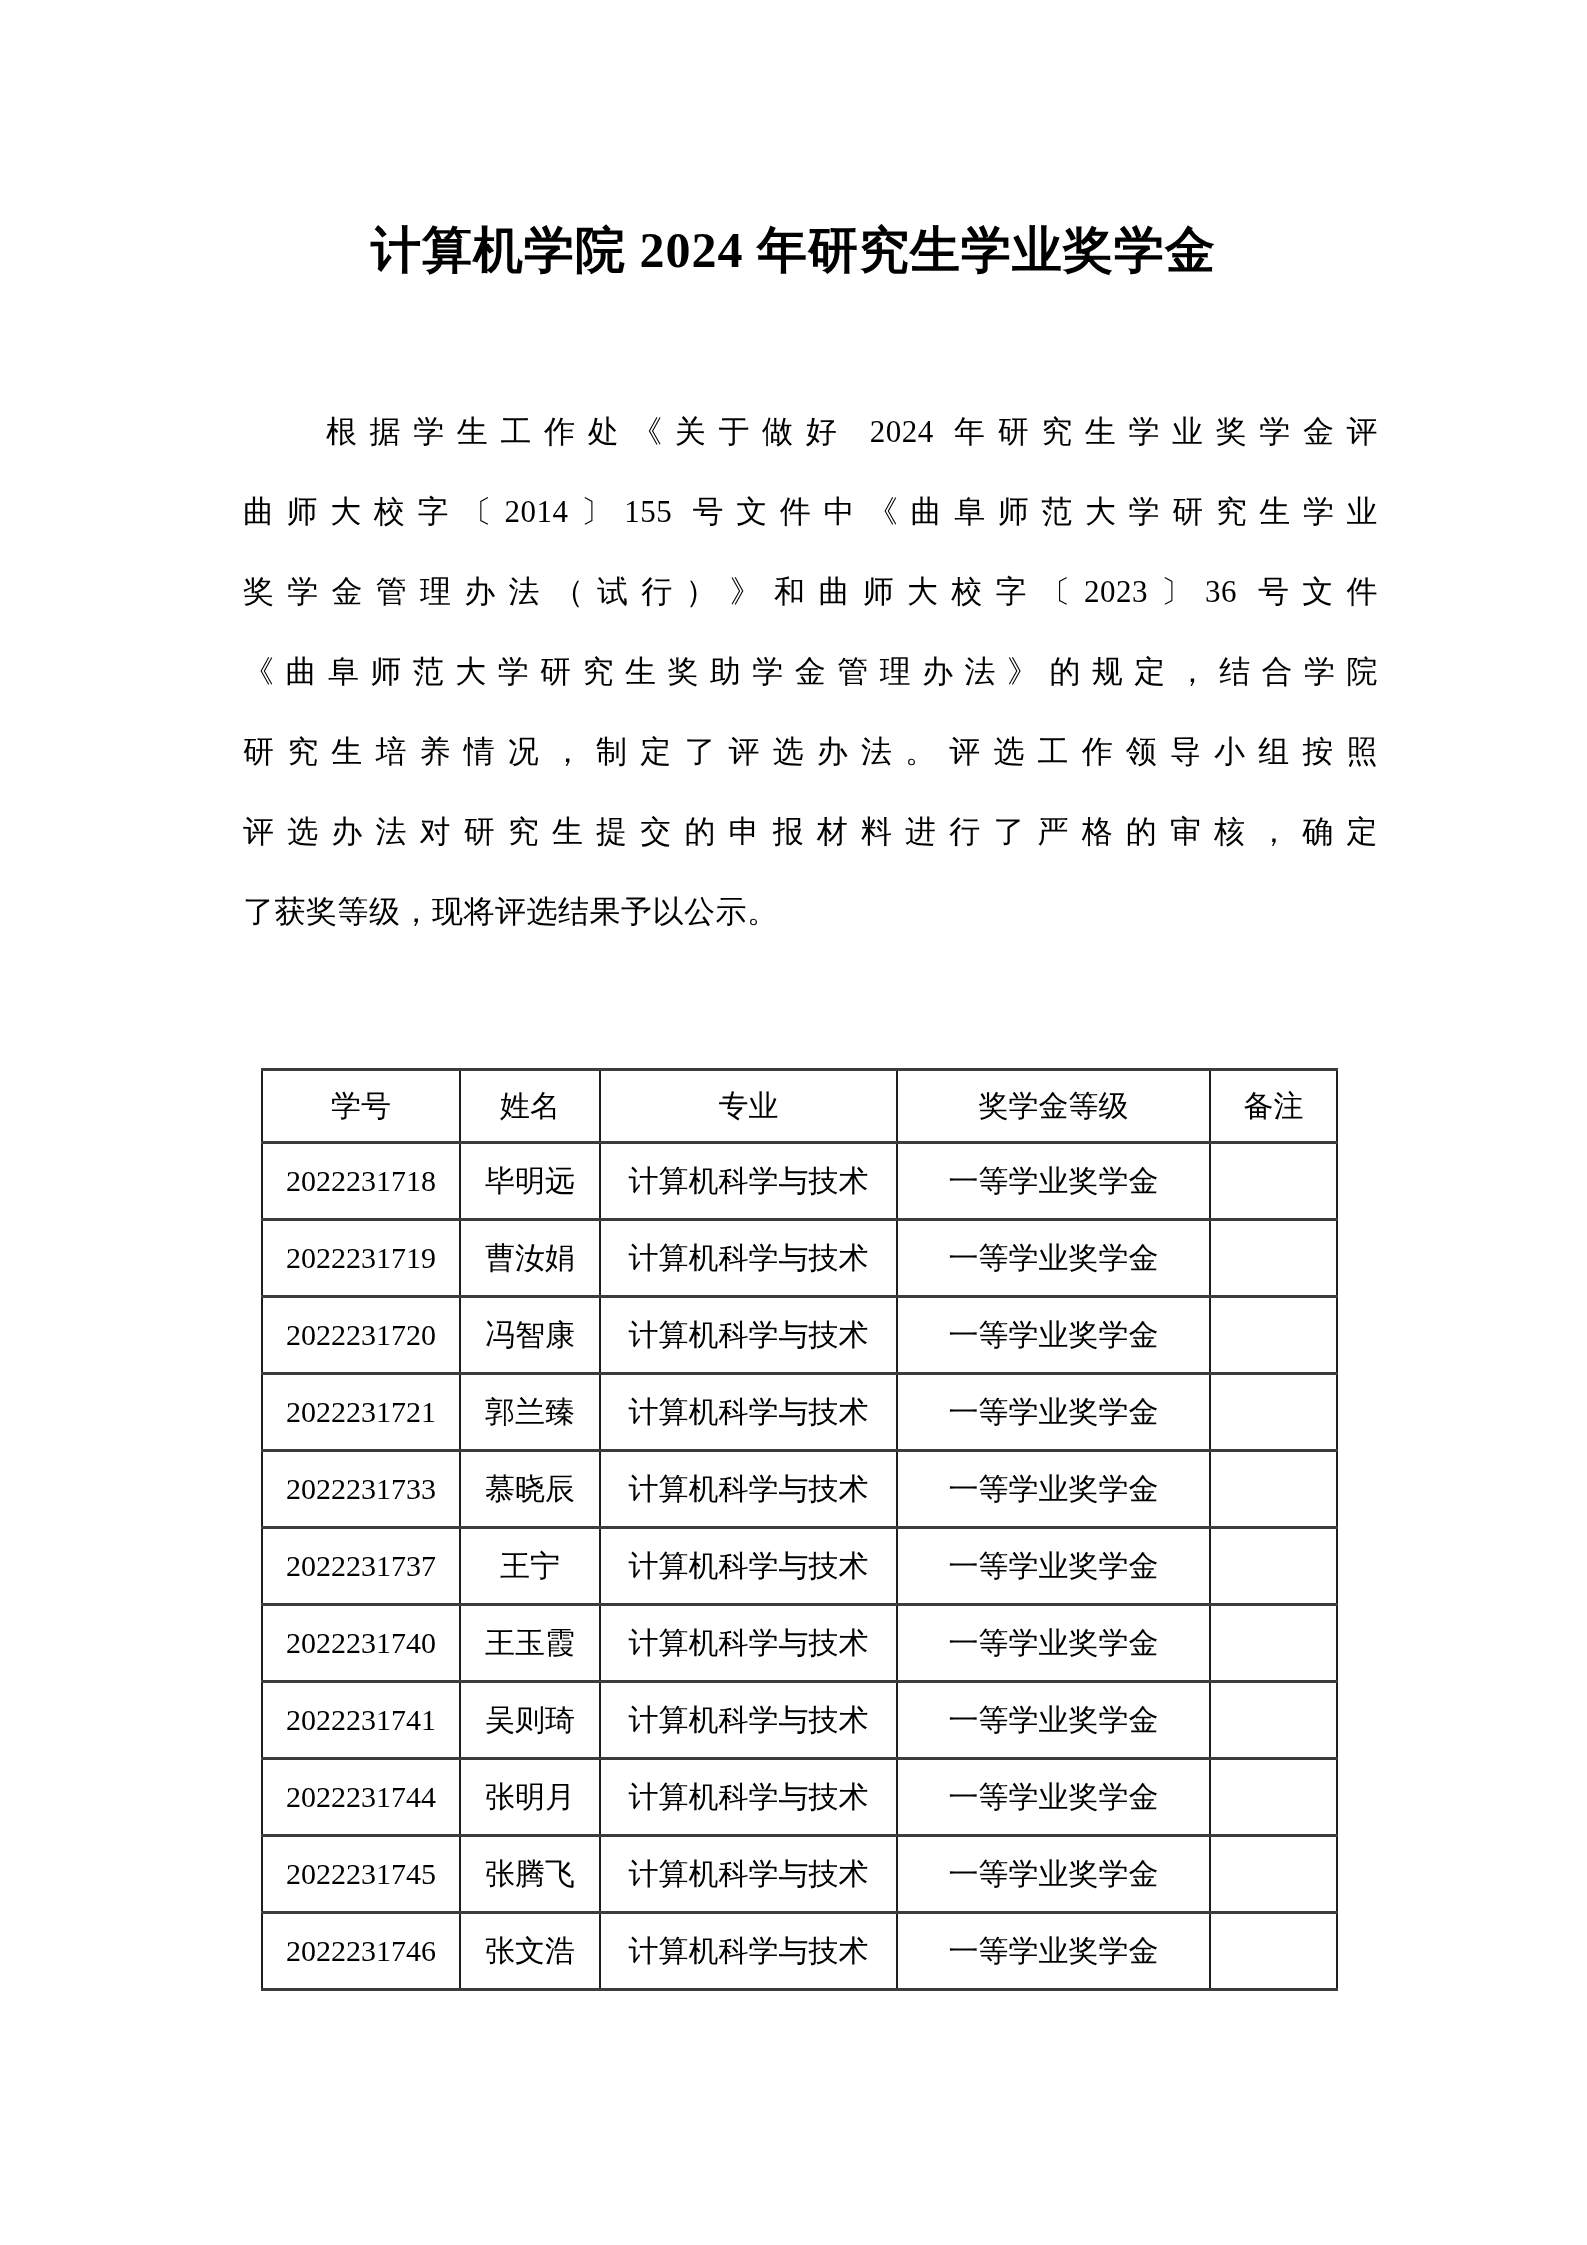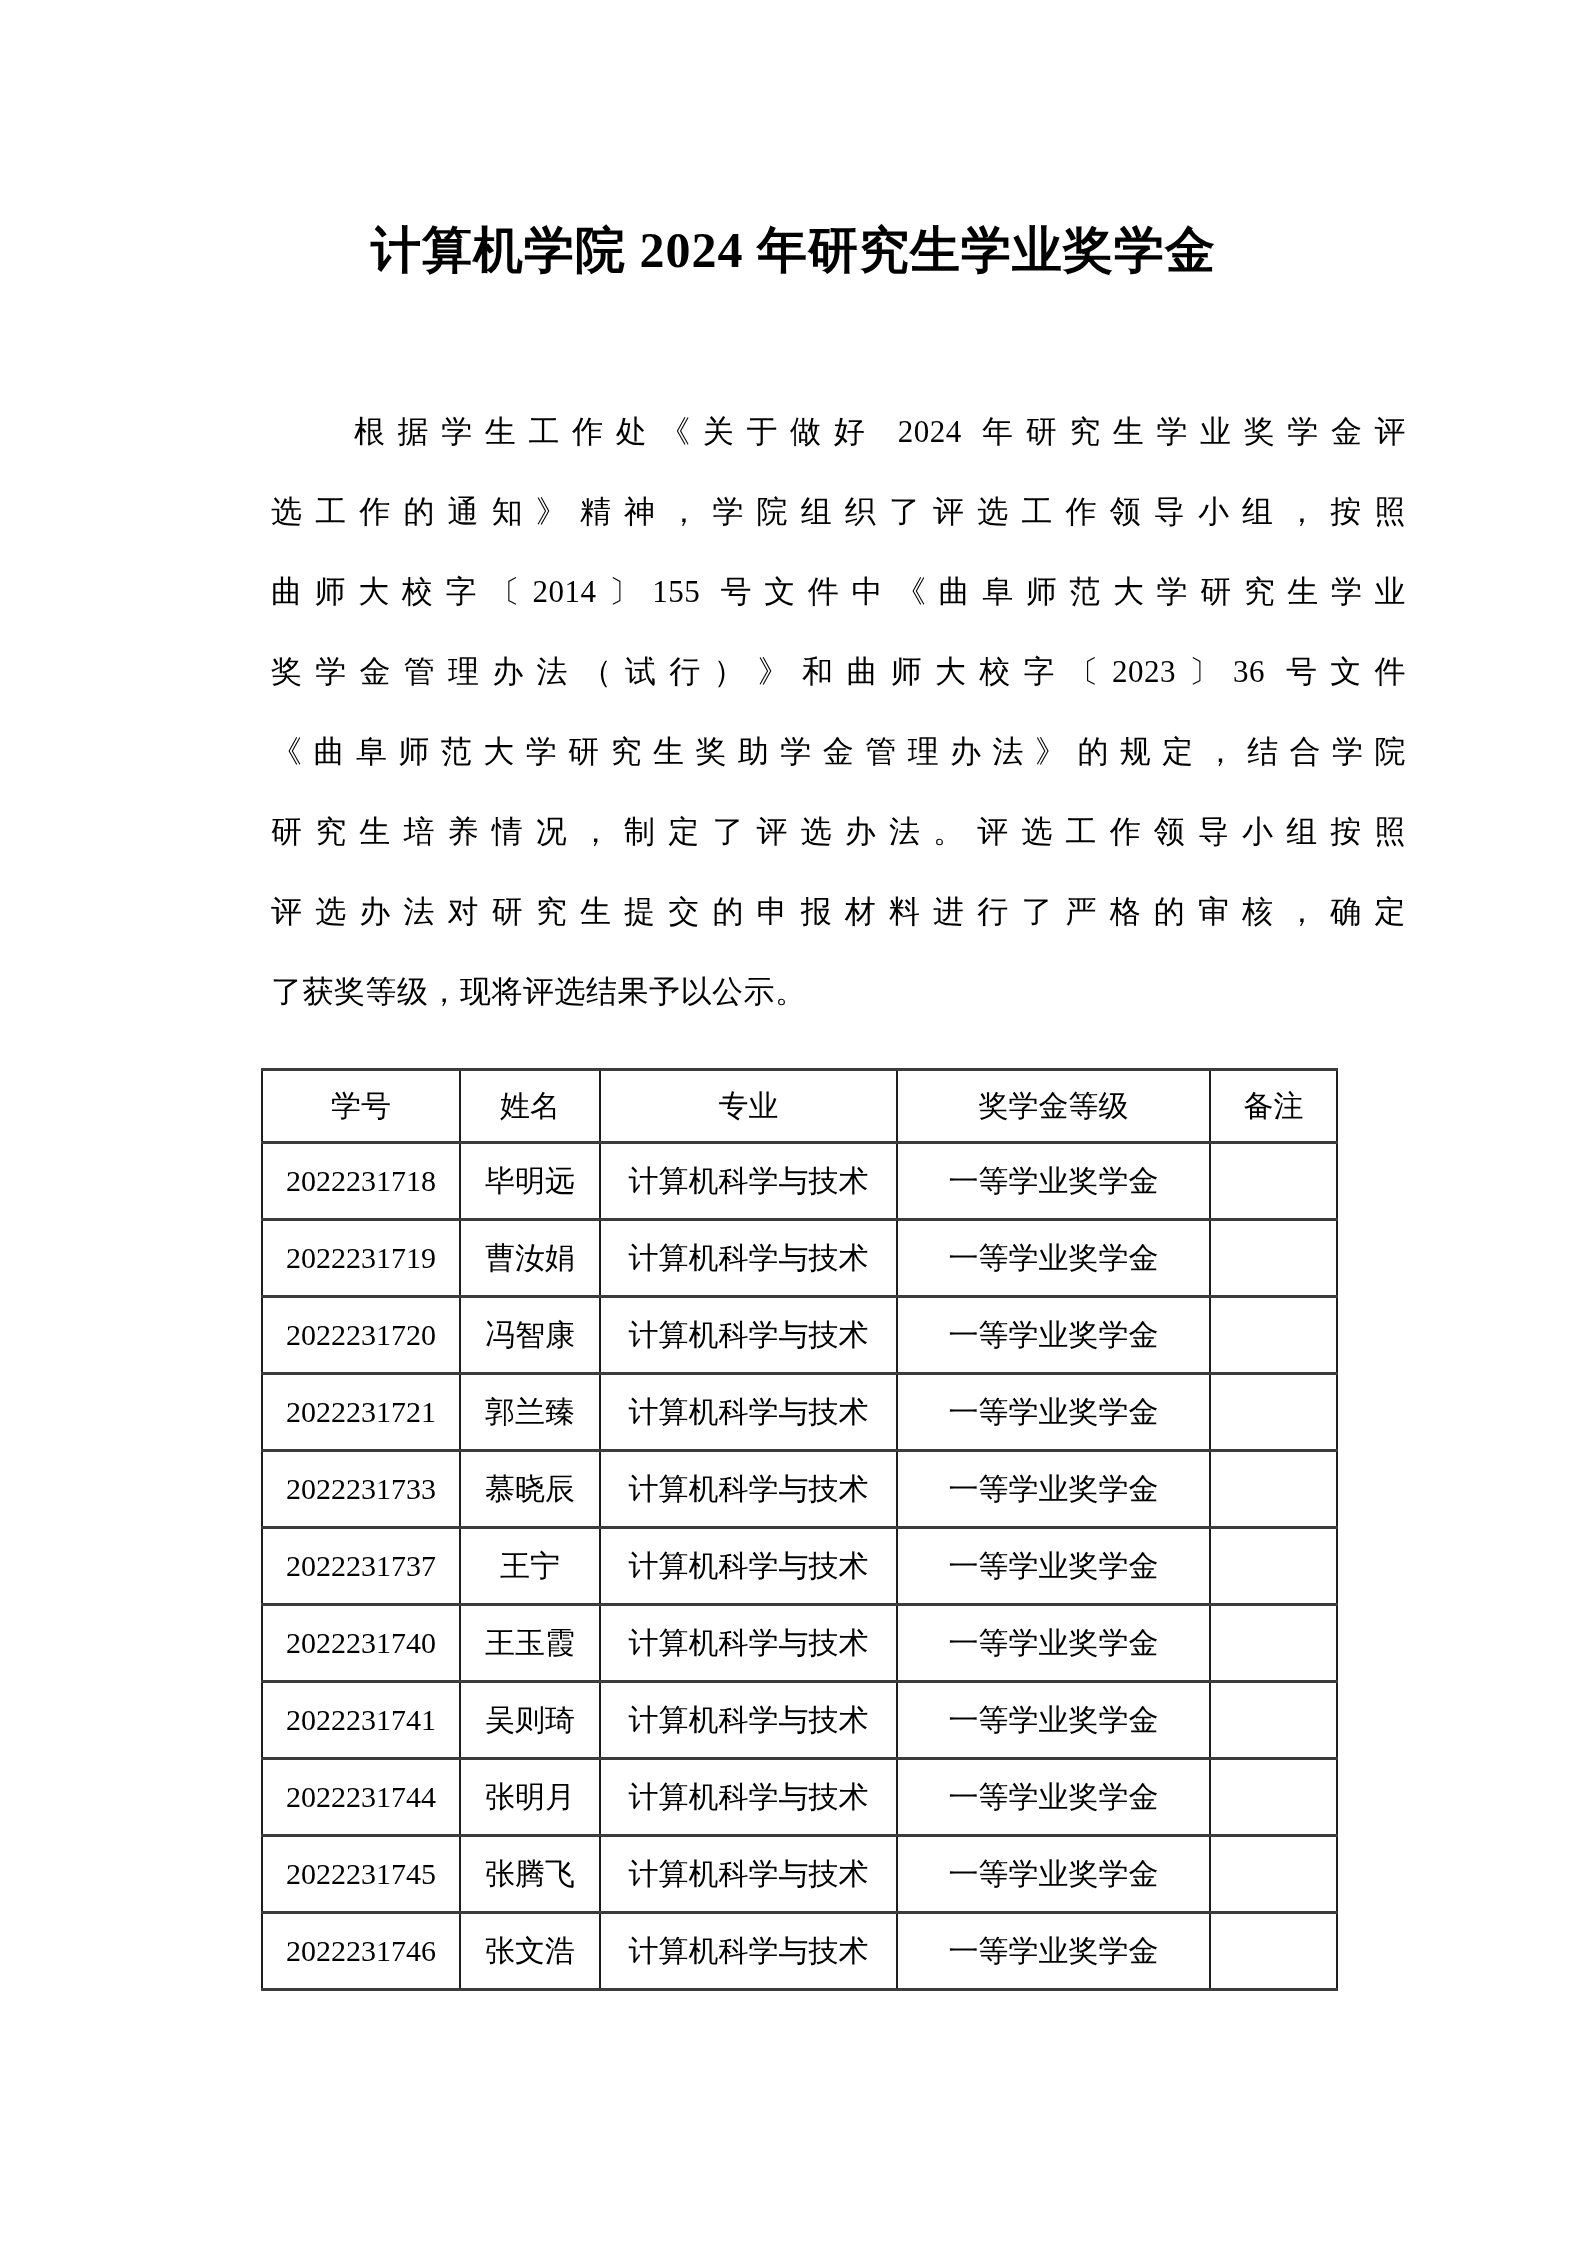--- a/index.html
+++ b/index.html
@@ -28,21 +28,20 @@
     letter-spacing: 1px;
   }
   .body-text {
     position: absolute;
     top: 392px;
     left: 243px;
     width: 1135px;
     font-size: 31px;
     line-height: 80px;
     letter-spacing: 0.5px;
-    margin-left: 28px;
   }
   .para-line {
     text-align: justify;
     text-align-last: justify;
     white-space: normal;
     height: 80px;
   }
   .para-line.first {
     padding-left: 83px;
   }
@@ -84,21 +83,20 @@
 <body>
 
 <div class="page">
 
   <div class="doc-title">
     <div>计算机学院 2024 年研究生学业奖学金</div>
   </div>
 
   <div class="body-text">
     <div class="para-line first">根据学生工作处《关于做好 2024 年研究生学业奖学金评</div>
-    <div class="para-line">选工作的通知》精神，学院组织了评选工作领导小组，按照</div>
     <div class="para-line">曲师大校字〔2014〕155 号文件中《曲阜师范大学研究生学业</div>
     <div class="para-line">奖学金管理办法（试行）》和曲师大校字〔2023〕36 号文件</div>
     <div class="para-line">《曲阜师范大学研究生奖助学金管理办法》的规定，结合学院</div>
     <div class="para-line">研究生培养情况，制定了评选办法。评选工作领导小组按照</div>
     <div class="para-line">评选办法对研究生提交的申报材料进行了严格的审核，确定</div>
     <div class="para-line last">了获奖等级，现将评选结果予以公示。</div>
   </div>
 
   <table class="results">
     <colgroup>

